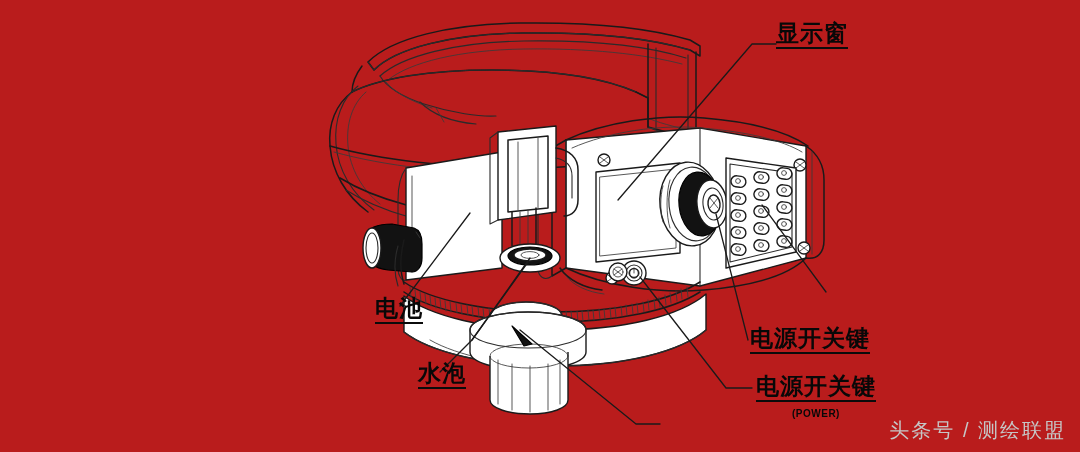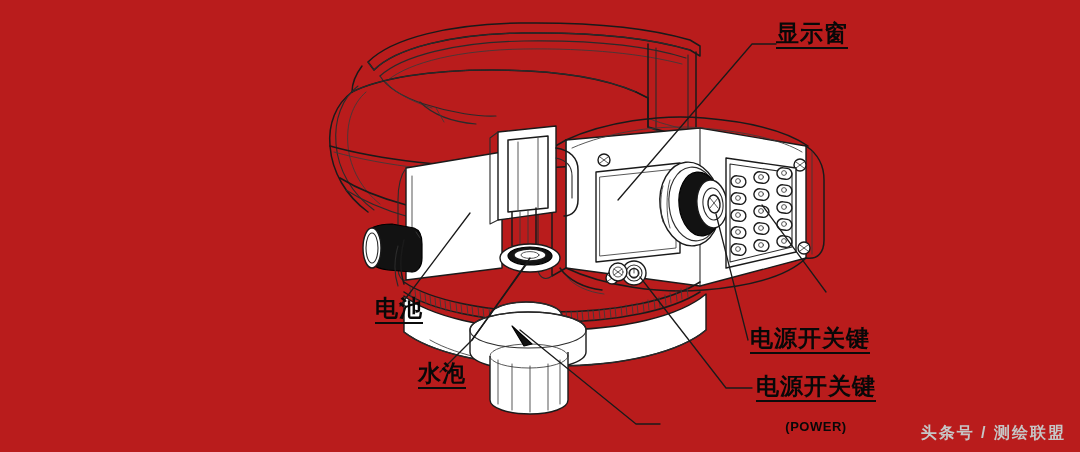--- a/index.html
+++ b/index.html
@@ -74,35 +74,35 @@
   }
   .callout .cn {
     display: block;
     font-size: 23px;
     line-height: 26px;
     border-bottom: 2.5px solid #0b0b0b;
     padding-bottom: 1px;
   }
   .callout .sub {
     display: block;
-    font-size: 13px;
+    font-size: 10px;
     line-height: 15px;
     letter-spacing: 0.5px;
     text-align: center;
-    margin-top: 17px;
+    margin-top: 4px;
     border-bottom: none;
   }
   #watermark {
     position: absolute;
     right: 14px;
     bottom: 8px;
-    font-size: 16px;
+    font-size: 20px;
     color: #c6c6c6;
     letter-spacing: 2px;
-    font-weight: 700;
+    font-weight: 400;
   }
 </style>
 </head>
 <body>
 
 <div id="page">
 
   <svg id="figure-svg" viewBox="0 0 1080 452">
 
     <g>

